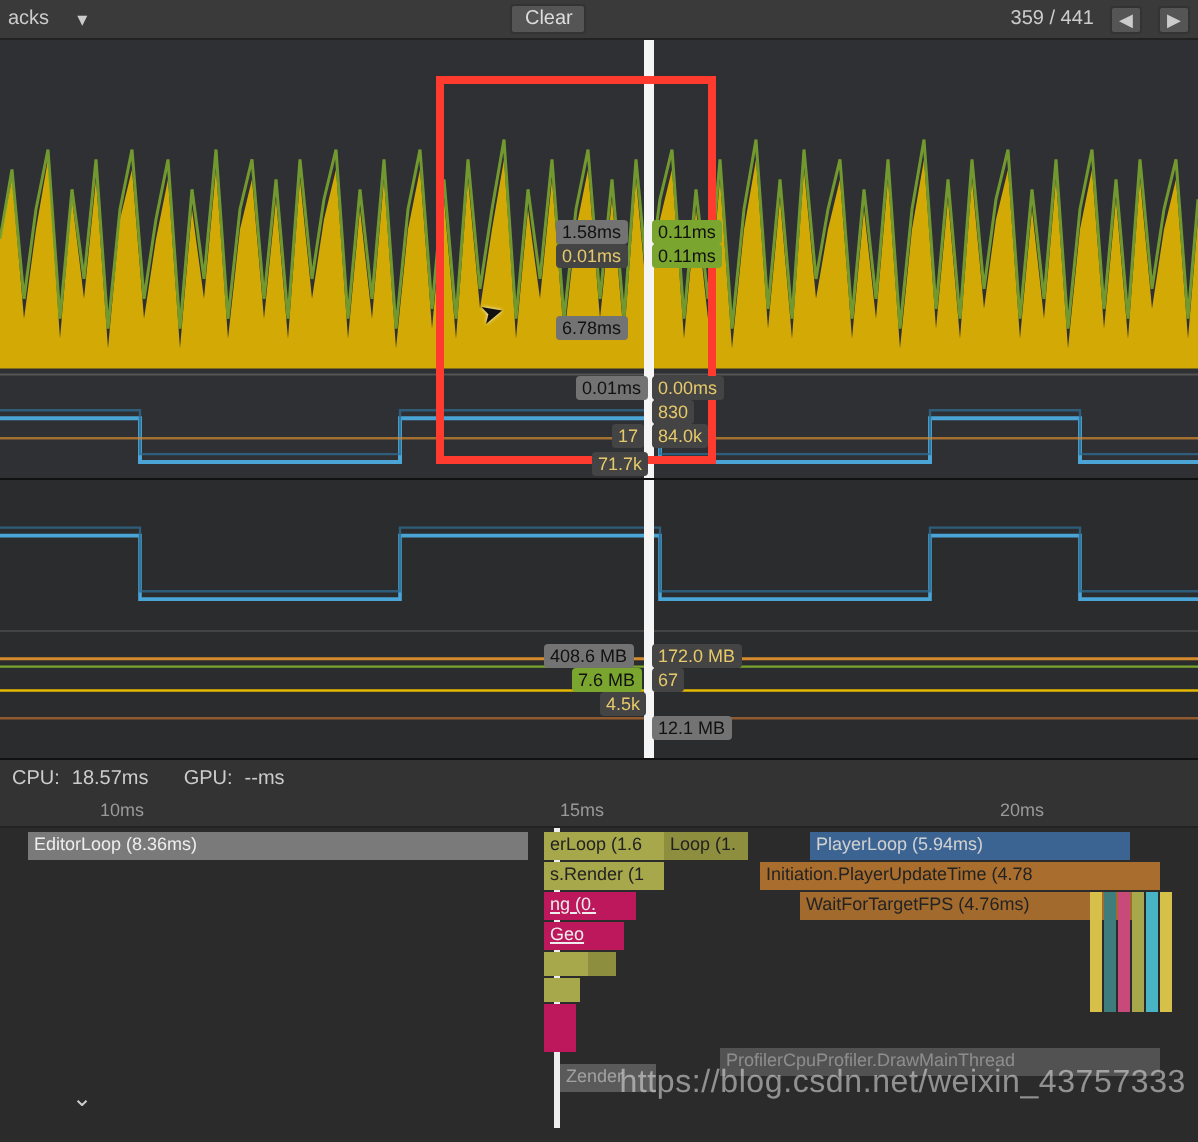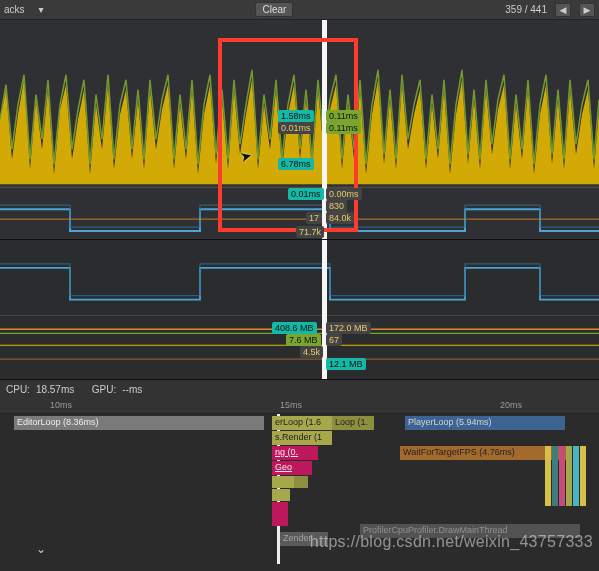--- a/index.html
+++ b/index.html
@@ -61,21 +61,21 @@
     width: 5px; height: 100%;
     background: #f5f5f5;
   }
   .datalabel {
     position: absolute;
     font-size: 9px;
     padding: 1px 3px;
     border-radius: 2px;
     white-space: nowrap;
   }
-  .dl-y { background: #14b8a6; color: #111; }
+  .dl-y { background: #737373; color: #111; }
   .dl-g { background: #7aa52f; color: #111; }
   .dl-d { background: #444; color: #e6c96a; }
   .cursor-arrow {
     position: absolute;
     left: 240px; top: 128px;
     font-size: 14px;
     transform: rotate(-15deg);
     color: #111;
     text-shadow: 0 0 2px #fff;
   }
@@ -230,20 +230,21 @@
   </div>
   <div class="tracks">
     <div class="playhead2"></div>
 
     <div class="bar b-grey" style="left:14px;top:2px;width:250px">EditorLoop (8.36ms)</div>
     <div class="bar b-olive" style="left:272px;top:2px;width:60px">erLoop (1.6</div>
     <div class="bar b-olive2" style="left:332px;top:2px;width:42px">Loop (1.</div>
     <div class="bar b-blue" style="left:405px;top:2px;width:160px">PlayerLoop (5.94ms)</div>
 
     <div class="bar b-olive" style="left:272px;top:17px;width:60px">s.Render (1</div>
+    <div class="bar b-orange" style="left:380px;top:17px;width:200px">Initiation.PlayerUpdateTime (4.78</div>
 
     <div class="bar b-dgreen" style="left:272px;top:32px;width:46px">ng (0.</div>
     <div class="bar b-orange" style="left:400px;top:32px;width:170px;opacity:.8">WaitForTargetFPS (4.76ms)</div>
 
     <div class="bar b-dgreen" style="left:272px;top:47px;width:40px">Geo</div>
 
     <div class="bar b-olive" style="left:272px;top:62px;width:22px;height:12px"></div>
     <div class="bar b-olive2" style="left:294px;top:62px;width:14px;height:12px"></div>
     <div class="bar b-olive" style="left:272px;top:75px;width:18px;height:12px"></div>
     <div class="bar b-dgreen" style="left:272px;top:88px;width:16px;height:24px"></div>

